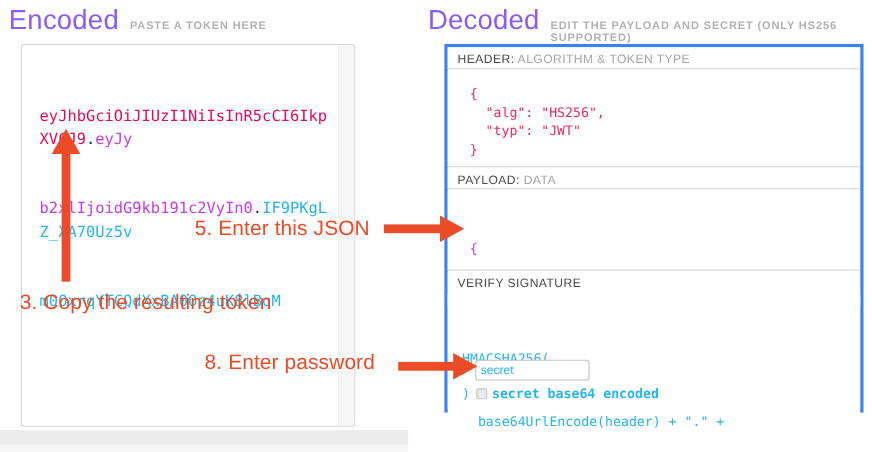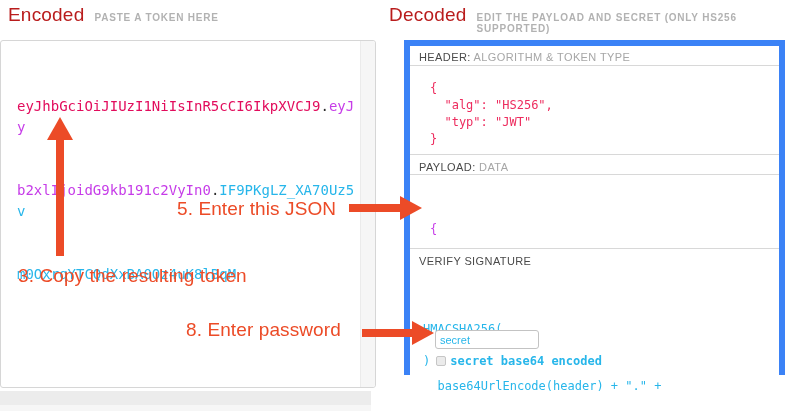--- a/index.html
+++ b/index.html
@@ -5,26 +5,26 @@
   * { margin:0; padding:0; box-sizing:border-box; }
   body { background:#fff; }
   .page {
     position:relative; width:793px; height:411px; background:#fff;
     font-family:"Liberation Sans", sans-serif; overflow:hidden;
   }
   
   .title-row { position:absolute; top:4px; display:flex; align-items:baseline; }
   .title-row.left  { left:8px; }
   .title-row.right { left:389px; }
-  .big-title { font-size:19px; font-weight:300; color:#b91c1c; letter-spacing:0.2px; }
+  .big-title { font-size:25px; font-weight:300; color:#8b5cf6; letter-spacing:0.2px; }
   .sub-title { font-size:10px; color:#b2b2b2; letter-spacing:0.8px; margin-left:10px; font-weight:bold; }
 
   
   .encoded-box {
-    position:absolute; left:0; top:40px; width:376px; height:348px;
+    position:absolute; left:19px; top:40px; width:304px; height:348px;
     background:#fff; border:1px solid #d6d6d6; border-radius:3px;
   }
   .token-area {
     position:absolute; left:16px; top:13px; right:20px;
     font-family:"DejaVu Sans Mono","Liberation Mono",monospace;
     font-size:14px; line-height:21px; white-space:pre-wrap; word-break:break-all;
   }
   .scroll-gutter {
     position:absolute; top:0; right:0; bottom:0; width:15px;
     background:#f6f6f6; border-left:1px solid #ebebeb; border-radius:0 3px 3px 0;
@@ -33,21 +33,21 @@
   .tok-payload   { color:#c63ce8; }
   .tok-signature { color:#27b6ea; }
   .tok-dot       { color:#2b2b2b; }
 
   .bottom-strip-a { position:absolute; left:0; top:391px; width:371px; height:14px; background:#ececec; }
   .bottom-strip-b { position:absolute; left:0; top:405px; width:371px; height:6px;  background:#f6f6f6; }
 
   
   .decoded-box {
     position:absolute; left:404px; top:40px; width:381px; height:335px;
-    background:#fff; border:6px solid #3b82f6;
+    background:#fff; border:3px solid #3b82f6;
   }
   .sec-label {
     position:absolute; left:0; right:0; height:20px; border-bottom:1px solid #d8d8d8;
     font-size:11px; letter-spacing:0.4px; padding:5px 0 0 9px; background:#fff;
   }
   .sec-label .strong { color:#4a4a4a; }
   .sec-label .rest   { color:#a6a6a6; }
   .sec-content { position:absolute; left:0; right:0; background:#fff; }
   .mono-block {
     font-family:"DejaVu Sans Mono","Liberation Mono",monospace;

